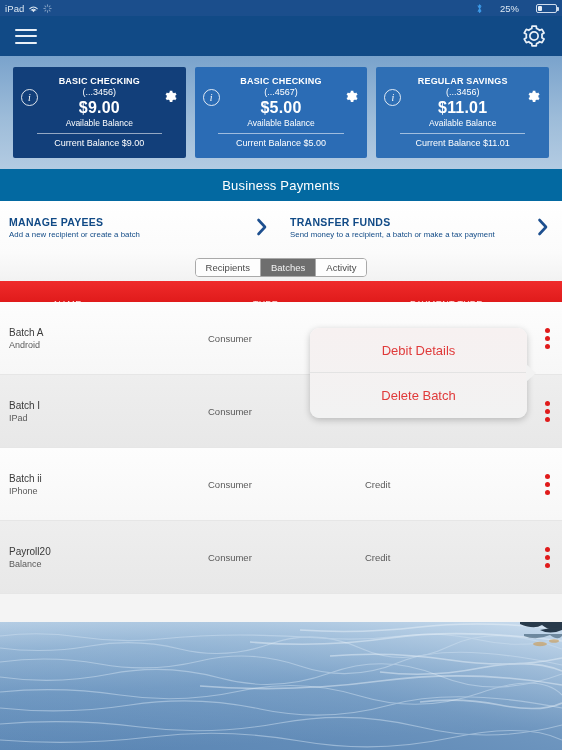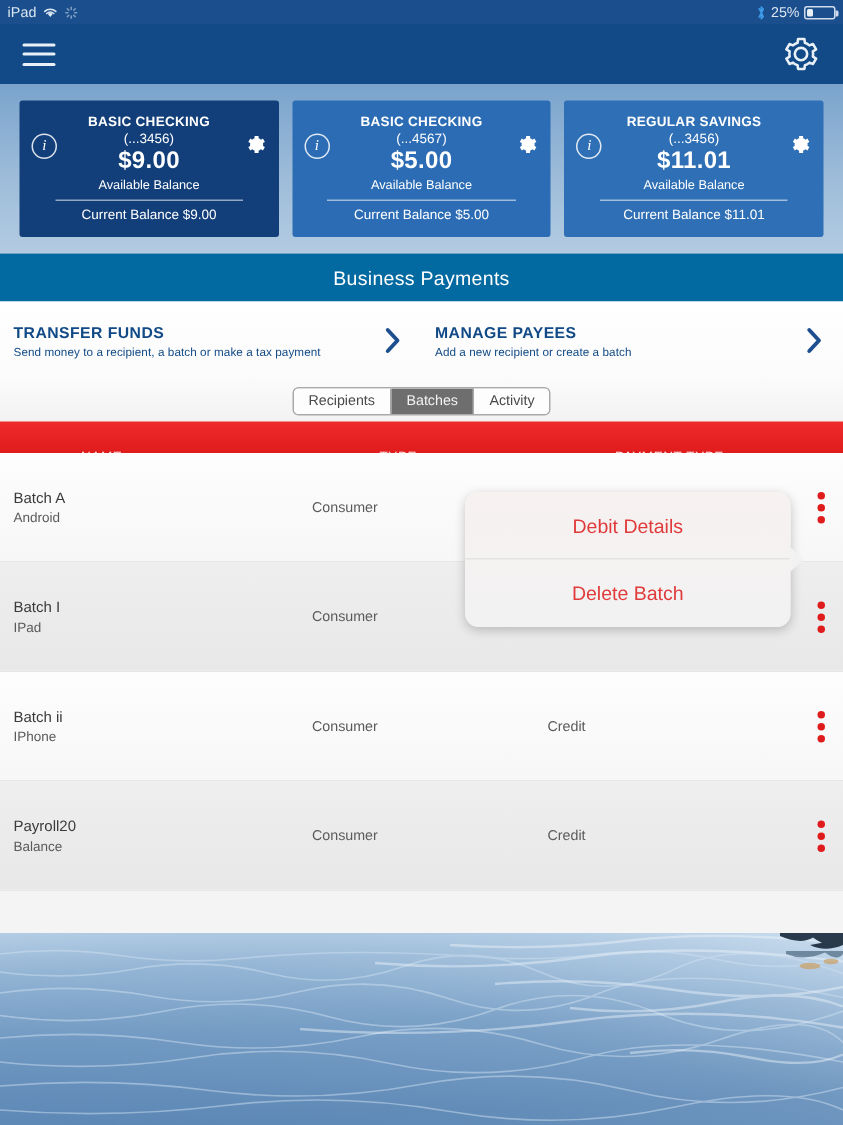--- a/index.html
+++ b/index.html
@@ -18,21 +18,21 @@
     color: #dce7f2; font-size: 9.5px;
     padding: 0 5px; position: relative;
   }
   .sb-left { display: flex; align-items: center; gap: 4px; }
   .sb-device { font-size: 9.5px; letter-spacing: .1px; }
   .sb-center {
     position: absolute; left: 0; right: 0; text-align: center;
     font-size: 9.5px; font-weight: bold; color: #ffffff; letter-spacing: .2px;
   }
   .sb-right {
-    margin-left: auto; display: flex; align-items: center; gap: 3px;
+    margin-left: auto; display: flex; align-items: center; gap: 17px;
     font-size: 9.5px; position: relative; z-index: 2;
   }
   .wifi-ico { display: inline-block; width: 11px; height: 9px; }
   .spin-ico { display: inline-block; width: 9px; height: 9px; opacity: .55; }
   .bt-ico { display: inline-block; width: 7px; height: 10px; }
   .batt {
     width: 21px; height: 9px; border: 1px solid #cfdced;
     border-radius: 2px; position: relative; padding: 1px;
   }
   .batt:after {
@@ -270,33 +270,33 @@
 
   </div>
 
   <div class="banner">
     <span>Business Payments</span>
   </div>
 
   <div class="actions">
     <div class="action">
       <div class="action-txt">
-        <div class="action-title">TRANSFER FUNDS</div>
-        <div class="action-sub">Send money to a recipient, a batch or make a tax payment</div>
+        <div class="action-title">MANAGE PAYEES</div>
+        <div class="action-sub">Add a new recipient or create a batch</div>
       </div>
       <span class="chev">
         <svg viewBox="0 0 14 20">
             <path d="M3.5 3 L10 10 L3.5 17" stroke="#1d4f8f" stroke-width="2.6" fill="none" stroke-linecap="round" stroke-linejoin="round"></path>
           </svg>
       </span>
     </div>
     <div class="action">
       <div class="action-txt">
-        <div class="action-title">MANAGE PAYEES</div>
-        <div class="action-sub">Add a new recipient or create a batch</div>
+        <div class="action-title">TRANSFER FUNDS</div>
+        <div class="action-sub">Send money to a recipient, a batch or make a tax payment</div>
       </div>
       <span class="chev">
         <svg viewBox="0 0 14 20">
             <path d="M3.5 3 L10 10 L3.5 17" stroke="#1d4f8f" stroke-width="2.6" fill="none" stroke-linecap="round" stroke-linejoin="round"></path>
           </svg>
       </span>
     </div>
   </div>
 
   <div class="segwrap">

